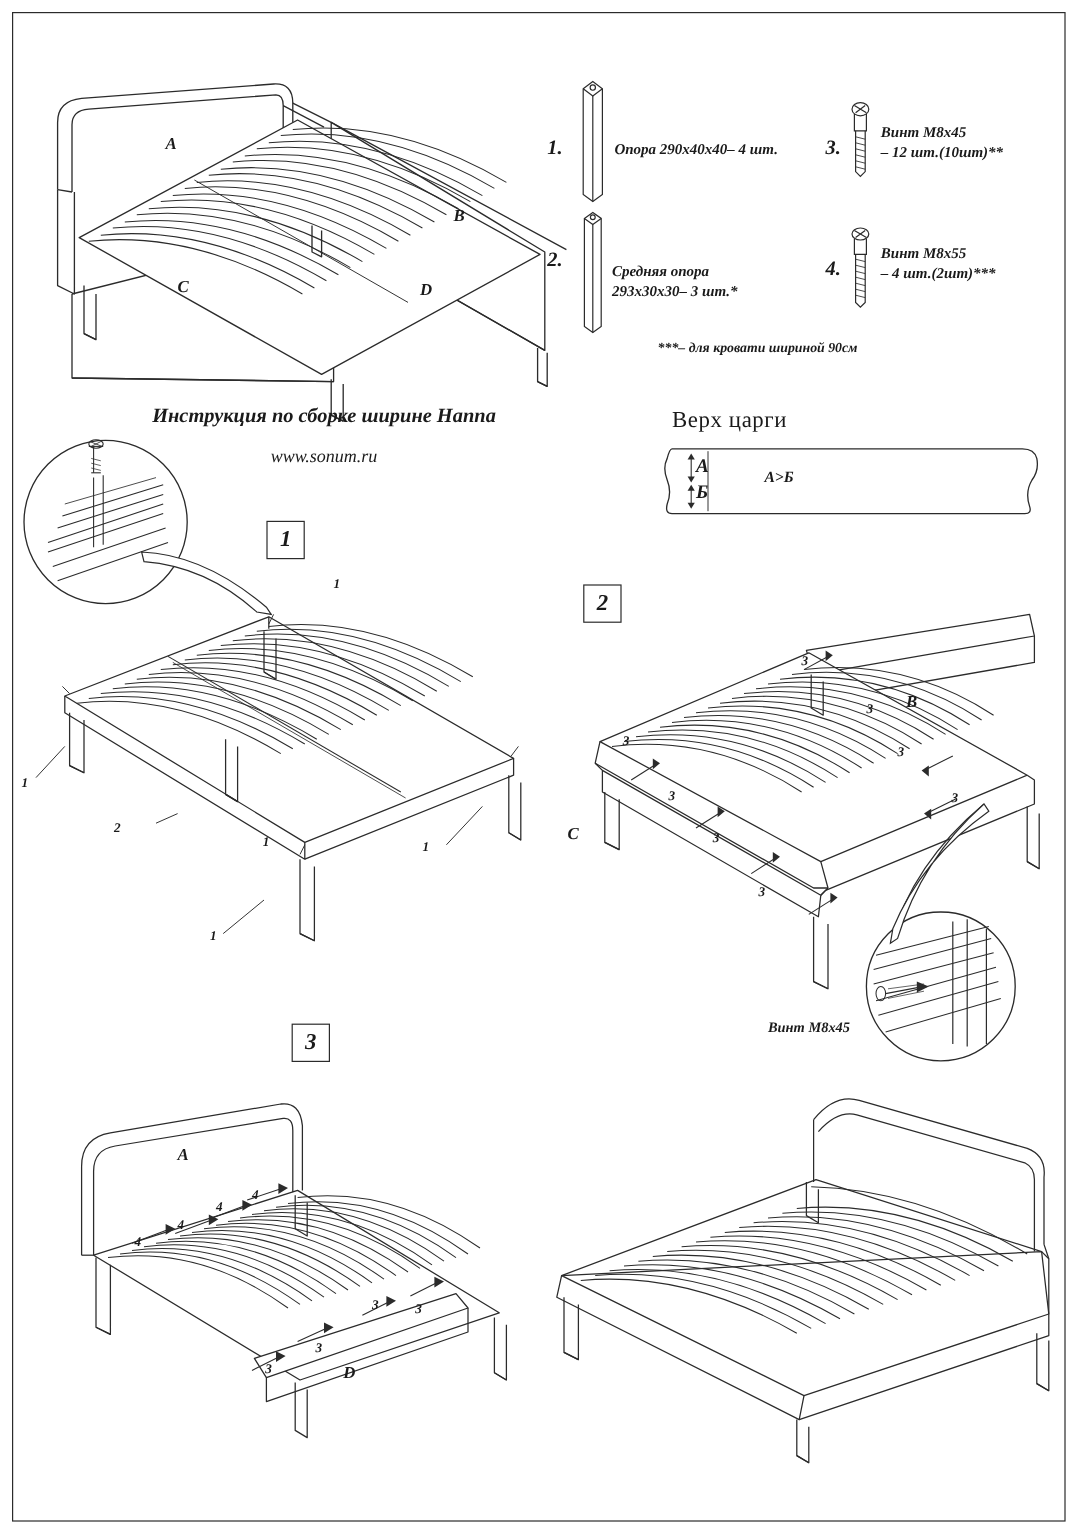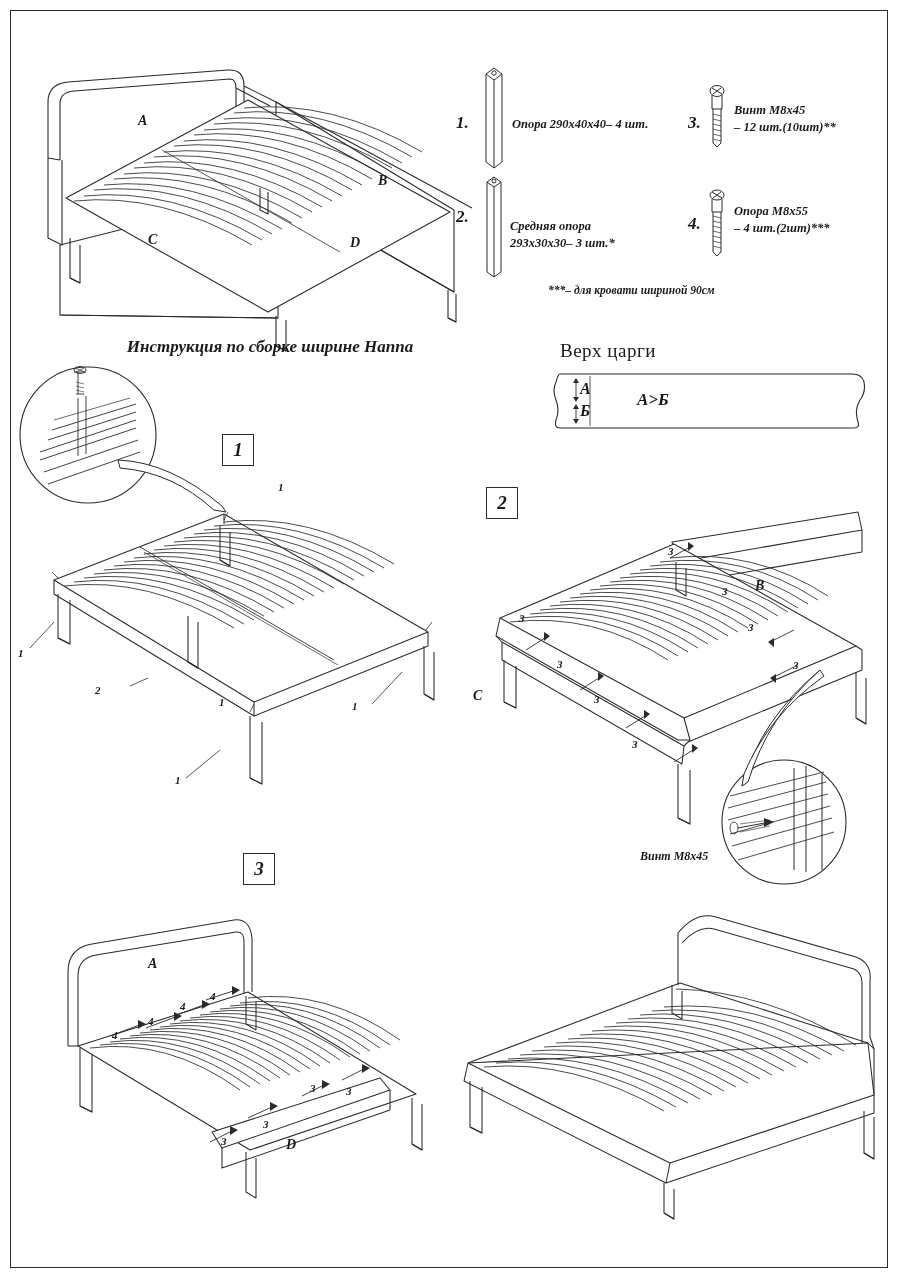--- a/index.html
+++ b/index.html
@@ -9,21 +9,21 @@
   .abs{position:absolute;}
   svg{display:block;overflow:visible;}
   .num-step{font-family:"Liberation Serif",serif;font-style:italic;font-weight:bold;font-size:17px;}
   .step-box{border:1.3px solid #2b2b2b;width:30px;height:30px;display:flex;align-items:center;justify-content:center;font-style:italic;font-weight:bold;font-size:19px;font-family:"Liberation Serif",serif;}
   .parts-text{font-family:"Liberation Serif",serif;font-style:italic;font-weight:bold;font-size:12.5px;line-height:1.35;}
   .foot-note{font-family:"Liberation Serif",serif;font-style:italic;font-weight:bold;font-size:11.5px;line-height:1.55;}
   .title-main{font-family:"Liberation Serif",serif;font-style:italic;font-weight:bold;font-size:17px;text-align:center;}
   .title-sub{font-family:"Liberation Serif",serif;font-style:italic;font-size:15px;text-align:center;}
   .tsargi{font-family:"Liberation Serif",serif;font-size:19px;text-align:left;letter-spacing:.5px;}
   .ab{font-family:"Liberation Serif",serif;font-style:italic;font-weight:bold;font-size:16px;}
-  .ab-big{font-family:"Liberation Serif",serif;font-style:italic;font-weight:bold;font-size:17px;}
+  .ab-big{font-family:"Liberation Serif",serif;font-style:italic;font-weight:bold;font-size:13px;}
   .callout-lbl{font-family:"Liberation Serif",serif;font-style:italic;font-weight:bold;font-size:12px;}
   .mark{font-family:"Liberation Serif",serif;font-style:italic;font-weight:bold;font-size:11px;}
   .bedlabel{font-family:"Liberation Serif",serif;font-style:italic;font-weight:bold;font-size:14px;}
 </style>
 </head>
 <body>
 
 <div class="page">
   <div class="frame"></div>
 
@@ -82,20 +82,21 @@
         <path d="M230 148 L230 170 L238 174 L238 152"></path>
       </g>
     </svg>
   </div>
   <div class="abs bedlabel" style="left:138px;top:113px;">A</div>
   <div class="abs bedlabel" style="left:378px;top:173px;">B</div>
   <div class="abs bedlabel" style="left:148px;top:232px;">C</div>
   <div class="abs bedlabel" style="left:350px;top:235px;">D</div>
 
   <div class="abs title-main" style="left:60px;top:337px;width:420px;">Инструкция по сборке ширине Наппа</div>
+  <div class="abs title-sub" style="left:60px;top:373px;width:420px;">www.sonum.ru</div>
 
   <div class="abs num-step" style="left:456px;top:113px;">1.</div>
   <div class="abs" style="left:478px;top:62px;">
     <svg width="32" height="116" viewBox="0 0 32 116">
       <g fill="none" stroke="#2b2b2b" stroke-width="1">
         <path d="M8 12 L16 6 L24 12 L24 100 L16 106 L8 100 Z"></path>
         <path d="M8 12 L16 18 L24 12"></path>
         <path d="M16 18 L16 106"></path>
         <circle cx="16" cy="11" r="2.2"></circle>
       </g>
@@ -144,21 +145,21 @@
       <g fill="none" stroke="#2b2b2b" stroke-width="1">
         <ellipse cx="11" cy="7" rx="7" ry="5"></ellipse>
         <path d="M6 4 L16 10 M7 10 L15 4"></path>
         <path d="M6 11 L6 24 L16 24 L16 11"></path>
         <path d="M7 24 L7 64 L11 68 L15 64 L15 24"></path>
         <path d="M7 28 L15 30 M7 33 L15 35 M7 38 L15 40 M7 43 L15 45 M7 48 L15 50 M7 53 L15 55 M7 58 L15 60" stroke-width="0.7"></path>
       </g>
     </svg>
   </div>
   <div class="abs parts-text" style="left:734px;top:203px;width:150px;">
-    <div>Опора М8х55</div>
+    <div>Винт М8х55</div>
     <div>– 4 шт.(2шт)***</div>
   </div>
 
   <div class="abs foot-note" style="left:548px;top:282px;width:330px;">
     <div>***– для кровати шириной 90см</div>
   </div>
 
   <div class="abs tsargi" style="left:560px;top:340px;width:300px;">Верх царги</div>
   <div class="abs" style="left:552px;top:370px;">
     <svg width="320" height="62" viewBox="0 0 320 62">

